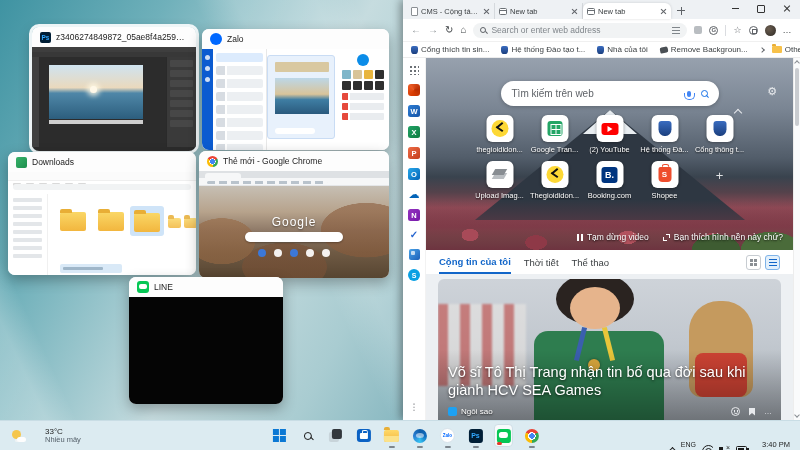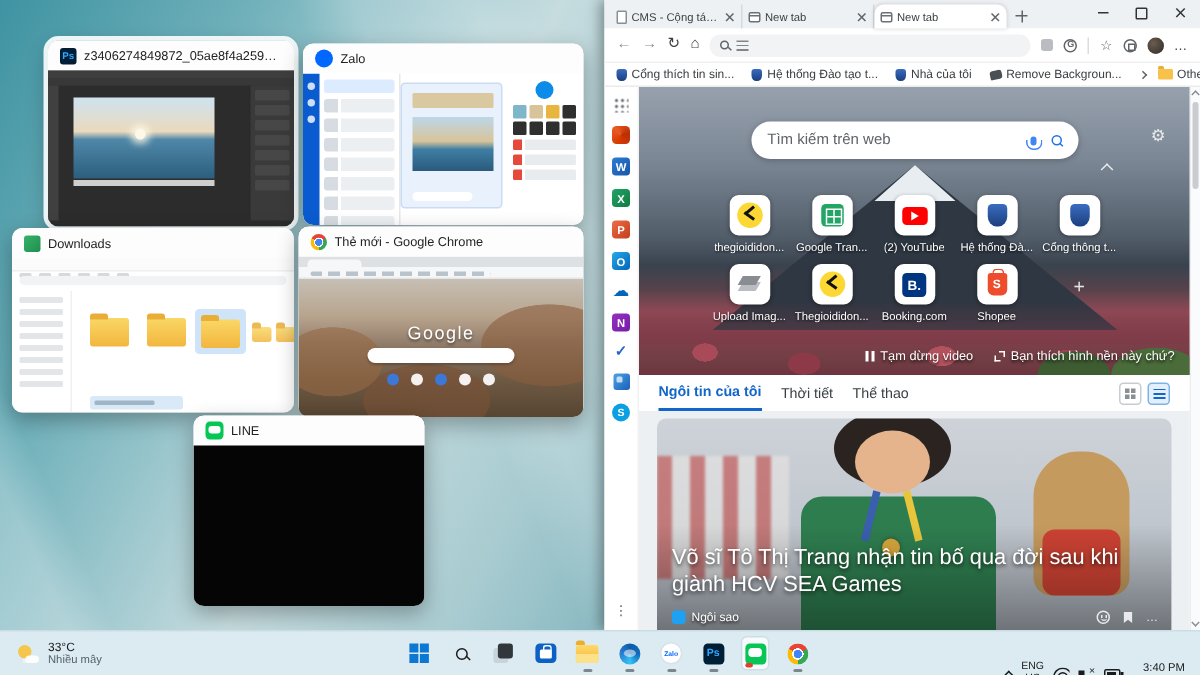--- a/index.html
+++ b/index.html
@@ -178,21 +178,21 @@
     background:radial-gradient(50px 30px at 80% 100%, #4a6b3a 0 60%, transparent 61%),
                radial-gradient(40px 26px at 30% 100%, #3e5c32 0 60%, transparent 61%); }
   .hsearch { position:absolute; top:23px; left:50%; transform:translateX(-50%); width:218px; height:25px; background:#fff; border-radius:13px;
     display:flex; align-items:center; gap:6px; padding:0 11px; box-shadow:0 1px 4px rgba(0,0,0,.25); }
   .hsearch .ph { flex:1; font-size:10px; color:#5f6368; }
   .micic { width:4px; height:6px; background:#4285f4; border-radius:2px; position:relative; flex:0 0 auto; margin-right:4px; }
   .micic::after{ content:""; position:absolute; left:-2.5px; top:2px; width:9px; height:6px; border:1px solid #4285f4; border-top:none; border-radius:0 0 5px 5px; }
   .mag.b { border-color:#1a73e8; width:7px; height:7px; } .mag.b::after{ background:#1a73e8; }
   .hgear { position:absolute; right:16px; top:28px; font-size:11px; color:#e8eaed; line-height:1; }
   .hchev { position:absolute; right:52px; top:52px; width:6px; height:6px; border-top:1.5px solid #e8eaed; border-left:1.5px solid #e8eaed; transform:rotate(45deg); }
-  .shorts { position:absolute; top:72px; left:50%; transform:translateX(-50%); display:flex; flex-direction:column; gap:7px; }
+  .shorts { position:absolute; top:57px; left:50%; transform:translateX(-50%); display:flex; flex-direction:column; gap:7px; }
   .srow { display:flex; gap:0; }
   .sitem { width:55px; display:flex; flex-direction:column; align-items:center; gap:3px; }
   .tile { width:27px; height:27px; background:#fff; border-radius:6px; display:flex; align-items:center; justify-content:center; box-shadow:0 1px 3px rgba(0,0,0,.3); }
   .slbl { max-width:52px; font-size:7.5px; color:#fff; text-shadow:0 1px 2px rgba(0,0,0,.85); white-space:nowrap; overflow:hidden; text-overflow:ellipsis; }
   .tgdd { width:17px; height:17px; border-radius:50%; background:#fdd835; position:relative; }
   .tgdd::before{ content:""; position:absolute; left:5px; top:4px; width:7px; height:2px; background:#111; transform:rotate(-40deg); }
   .tgdd::after{ content:""; position:absolute; left:4px; top:8px; width:8px; height:2px; background:#111; transform:rotate(35deg); }
   .gsheet { width:15px; height:15px; border-radius:3px; background:#23a566; position:relative; }
   .gsheet::before{ content:""; position:absolute; left:3px; top:3px; width:9px; height:9px;
     background:linear-gradient(#fff,#fff) 0 4px/9px 1px no-repeat, linear-gradient(#fff,#fff) 4px 0/1px 9px no-repeat, #23a566; border:1px solid #fff; }
@@ -251,21 +251,21 @@
   .bkmic { width:6px; height:8px; background:#e8eaed; clip-path:polygon(0 0,100% 0,100% 100%,50% 70%,0 100%); }
   .ndots { color:#e8eaed; font-size:8px; letter-spacing:1px; line-height:.4; }
 
   .vscroll { width:7px; background:#fafbfc; border-left:1px solid #ededed; display:flex; flex-direction:column; align-items:center; }
   .sarr { width:4px; height:4px; border-top:1px solid #8a8f94; border-left:1px solid #8a8f94; margin:3px 0; }
   .sarr.up{ transform:rotate(45deg);} .sarr.down{ transform:rotate(225deg); margin-top:auto; }
   .sthumb { width:4px; height:58px; background:#c9ccd0; border-radius:2px; }
 
   
   .taskbar { position:absolute; left:0; bottom:0; width:800px; height:30px; background:#dcebf1; border-top:1px solid #c9dde5; display:flex; align-items:center; }
-  .weather { display:flex; align-items:center; gap:6px; padding-left:12px; }
+  .weather { display:flex; align-items:center; gap:19px; padding-left:12px; }
   .wic { position:relative; width:14px; height:12px; }
   .wic::before{ content:""; position:absolute; left:0; top:0; width:9px; height:9px; border-radius:50%; background:#f5c64c; }
   .wic::after{ content:""; position:absolute; right:0; bottom:0; width:9px; height:5px; border-radius:4px; background:#fdfdfd; box-shadow:-3px 1px 0 -1px #eef3f5; }
   .wtxt { display:flex; flex-direction:column; line-height:1.15; }
   .wtemp { font-size:8px; color:#1b1b1b; }
   .wdesc { font-size:7.5px; color:#55606a; }
   .tbicons { position:absolute; left:50%; top:0; bottom:0; transform:translateX(-48%); display:flex; align-items:center; gap:9px; }
   .tbi { position:relative; width:19px; height:24px; display:flex; align-items:center; justify-content:center; }
   .tbi.running::after { content:""; position:absolute; bottom:0; left:6.5px; width:6px; height:2px; border-radius:2px; background:#7d868e; }
   .startic { width:13px; height:13px; background:
@@ -469,20 +469,21 @@
       </div>
     </div>
 
     <div class="toolbar">
       <span class="nav-ic">←</span>
       <span class="nav-ic">→</span>
       <span class="nav-ic dark">↻</span>
       <span class="nav-ic dark">⌂</span>
       <div class="addr">
         <span class="mag"></span>
+        <span class="ph">Search or enter web address</span>
         <span class="tune"></span>
       </div>
       <span class="ext1"></span>
       <span class="gext">G</span>
       <span class="vdiv"></span>
       <span class="star">☆</span>
       <span class="coll"></span>
       <span class="avatar"></span>
       <span class="moreh">…</span>
     </div>
@@ -613,21 +614,21 @@
               <span>Tạm dừng video</span>
             </div>
             <div class="vc">
               <span class="expic"></span>
               <span>Bạn thích hình nền này chứ?</span>
             </div>
           </div>
         </div>
 
         <div class="feedbar">
-          <span class="ftab active">Ngôi tin của tôi</span>
+          <span class="ftab active">Cộng tin của tôi</span>
           <span class="ftab">Thời tiết</span>
           <span class="ftab">Thể thao</span>
           <div class="fbtns">
             <div class="fbtn">
                 <span class="gridg"></span>
               </div>
             <div class="fbtn sel">
                 <span class="listg"></span>
               </div>
           </div>

